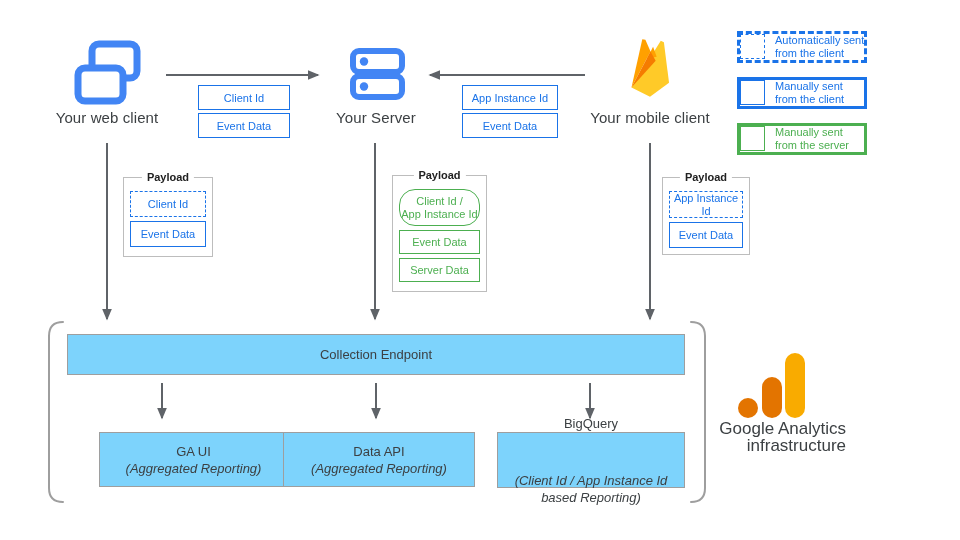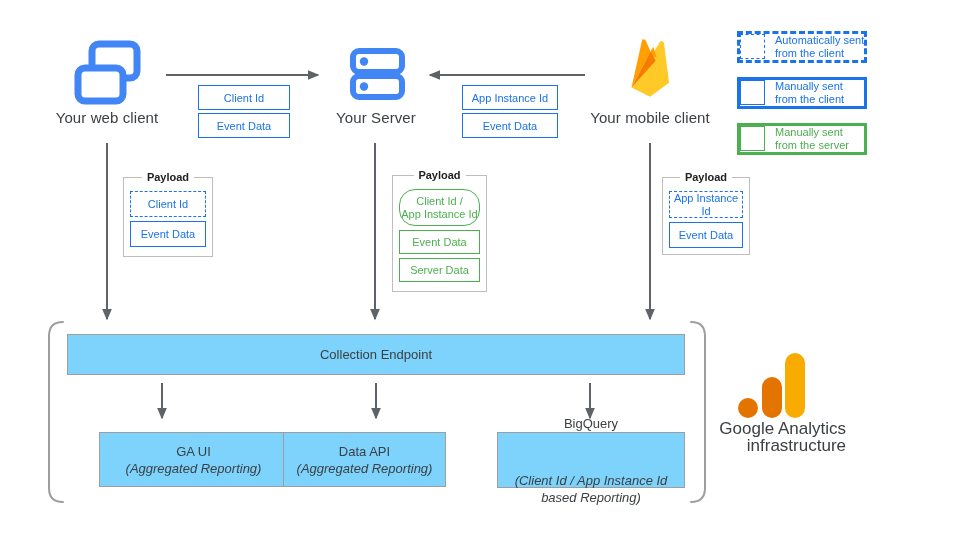--- a/index.html
+++ b/index.html
@@ -166,21 +166,21 @@
   </div>
 
   <div class="gray-box" style="left:67px; top:334px; width:618px; height:41px;">
     <span>Collection Endpoint</span>
   </div>
 
   <div class="gray-box" style="left:67px; top:432px; width:189px; height:55px;margin-left:32px;">
     <span>GA UI</span>
     <span class="subtitle pre">(Aggregated Reporting)</span>
   </div>
-  <div class="gray-box" style="left:283px; top:432px; width:163px; height:55px;">
+  <div class="gray-box" style="left:283px; top:432px; width:192px; height:55px;">
     <span>Data API</span>
     <span class="subtitle pre">(Aggregated Reporting)</span>
   </div>
   <div class="gray-box" style="left:497px; top:432px; width:188px; height:56px;gap:40px;">
     <span>BigQuery</span>
     <span class="subtitle pre">(Client Id / App Instance Id
 based Reporting)</span>
   </div>
 
   <svg class="abs" style="left:734px; top:348px;" width="76" height="74" viewBox="0 0 76 74">

